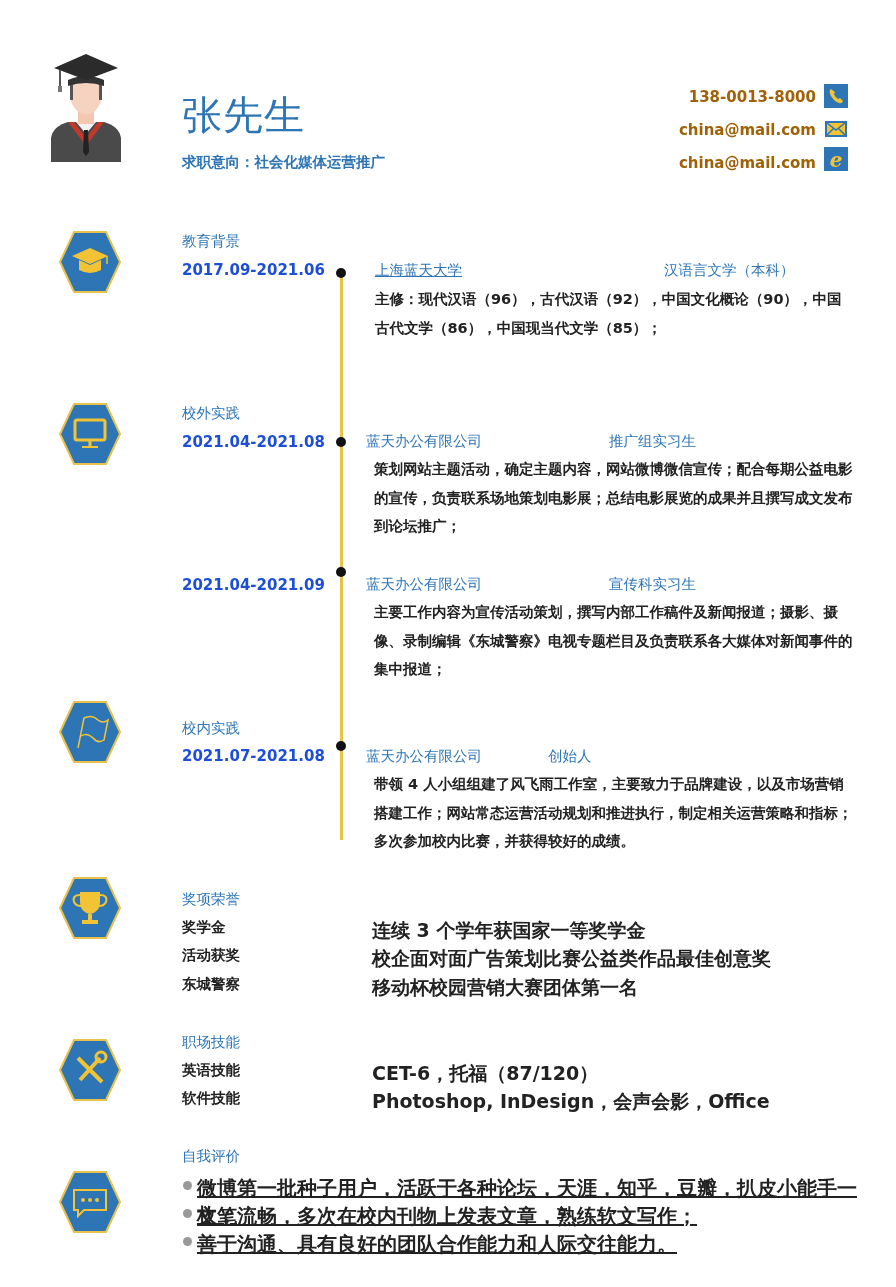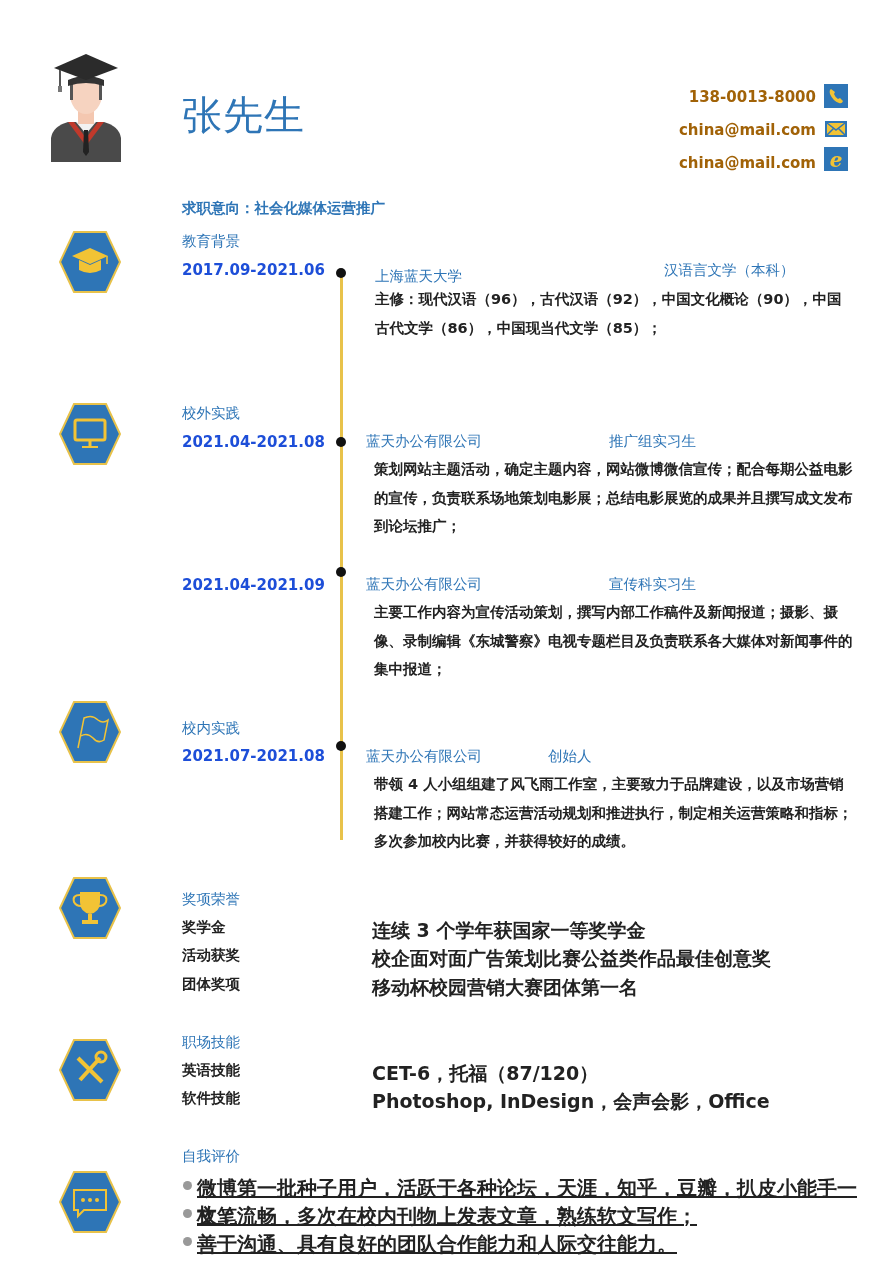--- a/index.html
+++ b/index.html
@@ -1,19 +1,19 @@
 <!DOCTYPE html>
 <html><head>
 <meta charset="utf-8">
 <style>
   * { box-sizing: border-box; margin: 0; padding: 0; }
   body { width: 896px; height: 1287px; background: #ffffff; font-family: "DejaVu Sans", "Liberation Sans", sans-serif; color: #222; position: relative; overflow: hidden; }
   .abs { position: absolute; }
   .name { left: 182px; top: 88px; font-size: 40px; color: #2e75b6; font-weight: normal; letter-spacing: 1px; }
-  .intent { left: 182px; top: 153px; font-size: 14.5px; color: #2e75b6; font-weight: bold; margin-top: 46px; }
+  .intent { left: 182px; top: 153px; font-size: 14.5px; color: #2e75b6; font-weight: bold; }
   .contact { right: 80px; font-size: 15px; font-weight: bold; color: #a16207; text-align: right; }
   .cicon { left: 824px; width: 24px; height: 24px; }
   .hex { width: 64px; height: 64px; }
   .sec-title { left: 182px; font-size: 14.5px; color: #2e75b6; }
   .date { left: 182px; font-size: 15px; font-weight: bold; color: #1d4ed8; }
   .timeline { left: 340px; top: 272px; width: 3px; height: 568px; background: #e8c24a; }
   .dot { width: 10px; height: 10px; border-radius: 50%; background: #111; left: 336px; }
   .org { font-size: 14.5px; color: #2e75b6; }
   .para { font-size: 14.5px; font-weight: bold; line-height: 28.5px; color: #222; width: 480px; }
   .row-label { left: 182px; font-size: 14.5px; font-weight: bold; }
@@ -94,21 +94,21 @@
   <polygon points="16,2 48,2 62,32 48,62 16,62 2,32" fill="#2e75b6" stroke="#e8c24a" stroke-width="2"></polygon>
   <path d="M16 20 L48 20 L48 40 L26 40 L20 46 L20 40 L16 40 Z" fill="none" stroke="#f2c335" stroke-width="2"></path>
   <circle cx="25" cy="30" r="2" fill="#f2c335"></circle>
     <circle cx="32" cy="30" r="2" fill="#f2c335"></circle>
     <circle cx="39" cy="30" r="2" fill="#f2c335"></circle>
 </svg>
 
 <div class="abs sec-title" style="top:232px;">教育背景</div>
 <div class="abs date" style="top:261px;">2017.09-2021.06</div>
 <div class="abs dot" style="top:268px;"></div>
-<div class="abs org" style="left:375px;top:267px;">上海蓝天大学</div>
+<div class="abs org" style="left:375px;top:261px;text-decoration:underline;">上海蓝天大学</div>
 <div class="abs org" style="left:664px;top:261px;">汉语言文学（本科）</div>
 <div class="abs para" style="left:375px;top:285px;">
   <div>主修：现代汉语（96），古代汉语（92），中国文化概论（90），中国古代文学（86），中国现当代文学（85）；</div>
 </div>
 
 <div class="abs sec-title" style="top:404px;">校外实践</div>
 <div class="abs date" style="top:433px;">2021.04-2021.08</div>
 <div class="abs dot" style="top:437px;"></div>
 <div class="abs org" style="left:366px;top:432px;">蓝天办公有限公司</div>
 <div class="abs org" style="left:609px;top:432px;">推广组实习生</div>
@@ -125,21 +125,21 @@
 <div class="abs dot" style="top:741px;"></div>
 <div class="abs org" style="left:366px;top:747px;">蓝天办公有限公司</div>
 <div class="abs org" style="left:548px;top:747px;">创始人</div>
 <div class="abs para" style="left:374px;top:770px;">带领 4 人小组组建了风飞雨工作室，主要致力于品牌建设，以及市场营销搭建工作；网站常态运营活动规划和推进执行，制定相关运营策略和指标；多次参加校内比赛，并获得较好的成绩。</div>
 
 <div class="abs sec-title" style="top:890px;">奖项荣誉</div>
 <div class="abs row-label" style="top:918px;">奖学金</div>
 <div class="abs row-val" style="top:918px;">连续 3 个学年获国家一等奖学金</div>
 <div class="abs row-label" style="top:946px;">活动获奖</div>
 <div class="abs row-val" style="top:946px;">校企面对面广告策划比赛公益类作品最佳创意奖</div>
-<div class="abs row-label" style="top:975px;">团体奖项</div>
+<div class="abs row-label" style="top:975px;">东城警察</div>
 <div class="abs row-val" style="top:975px;">移动杯校园营销大赛团体第一名</div>
 
 <div class="abs sec-title" style="top:1033px;">职场技能</div>
 <div class="abs row-label" style="top:1061px;">英语技能</div>
 <div class="abs row-val" style="top:1061px;">CET-6，托福（87/120）</div>
 <div class="abs row-label" style="top:1089px;">软件技能</div>
 <div class="abs row-val" style="top:1089px;">Photoshop, InDesign，会声会影，Office</div>
 
 <div class="abs sec-title" style="top:1147px;">自我评价</div>
 <div class="abs bullet" style="top:1181px;"></div>

